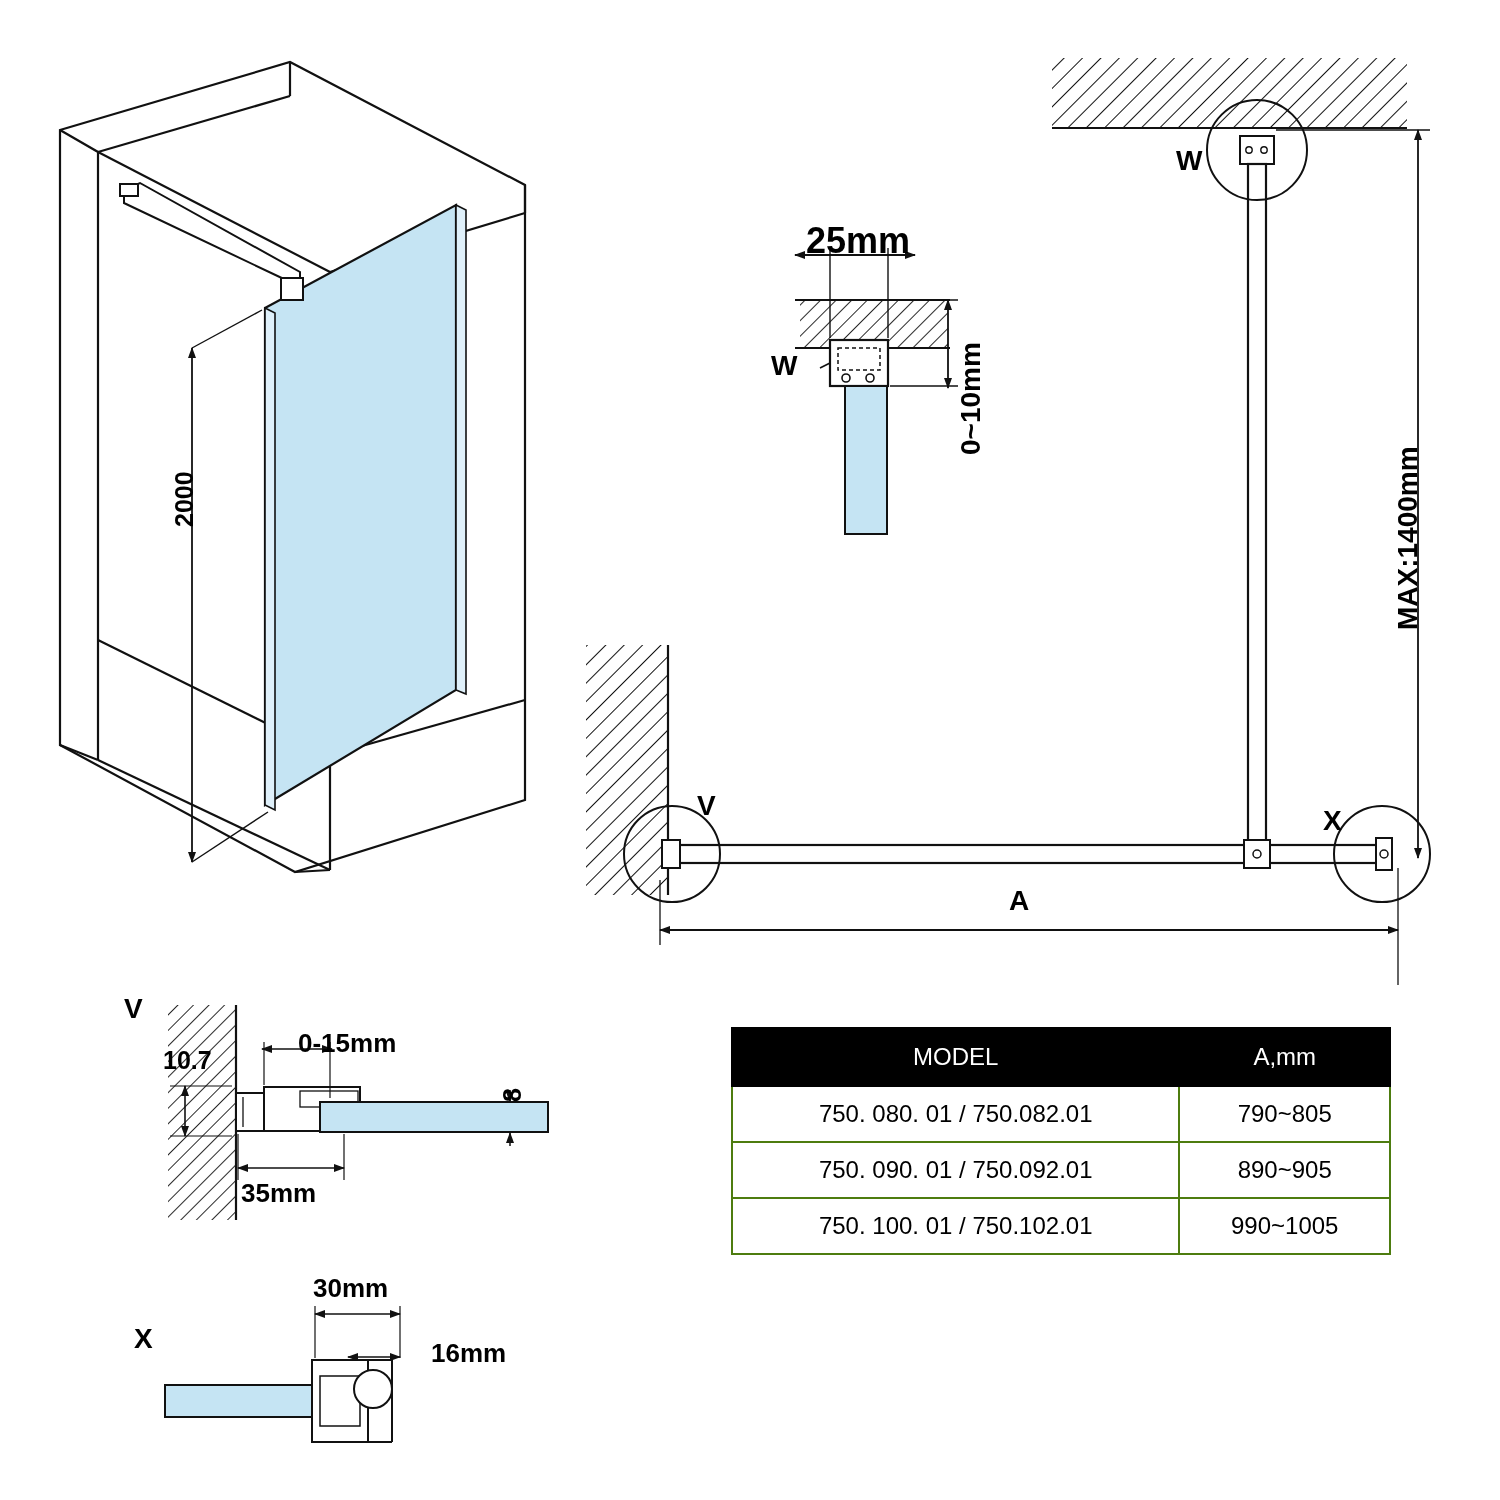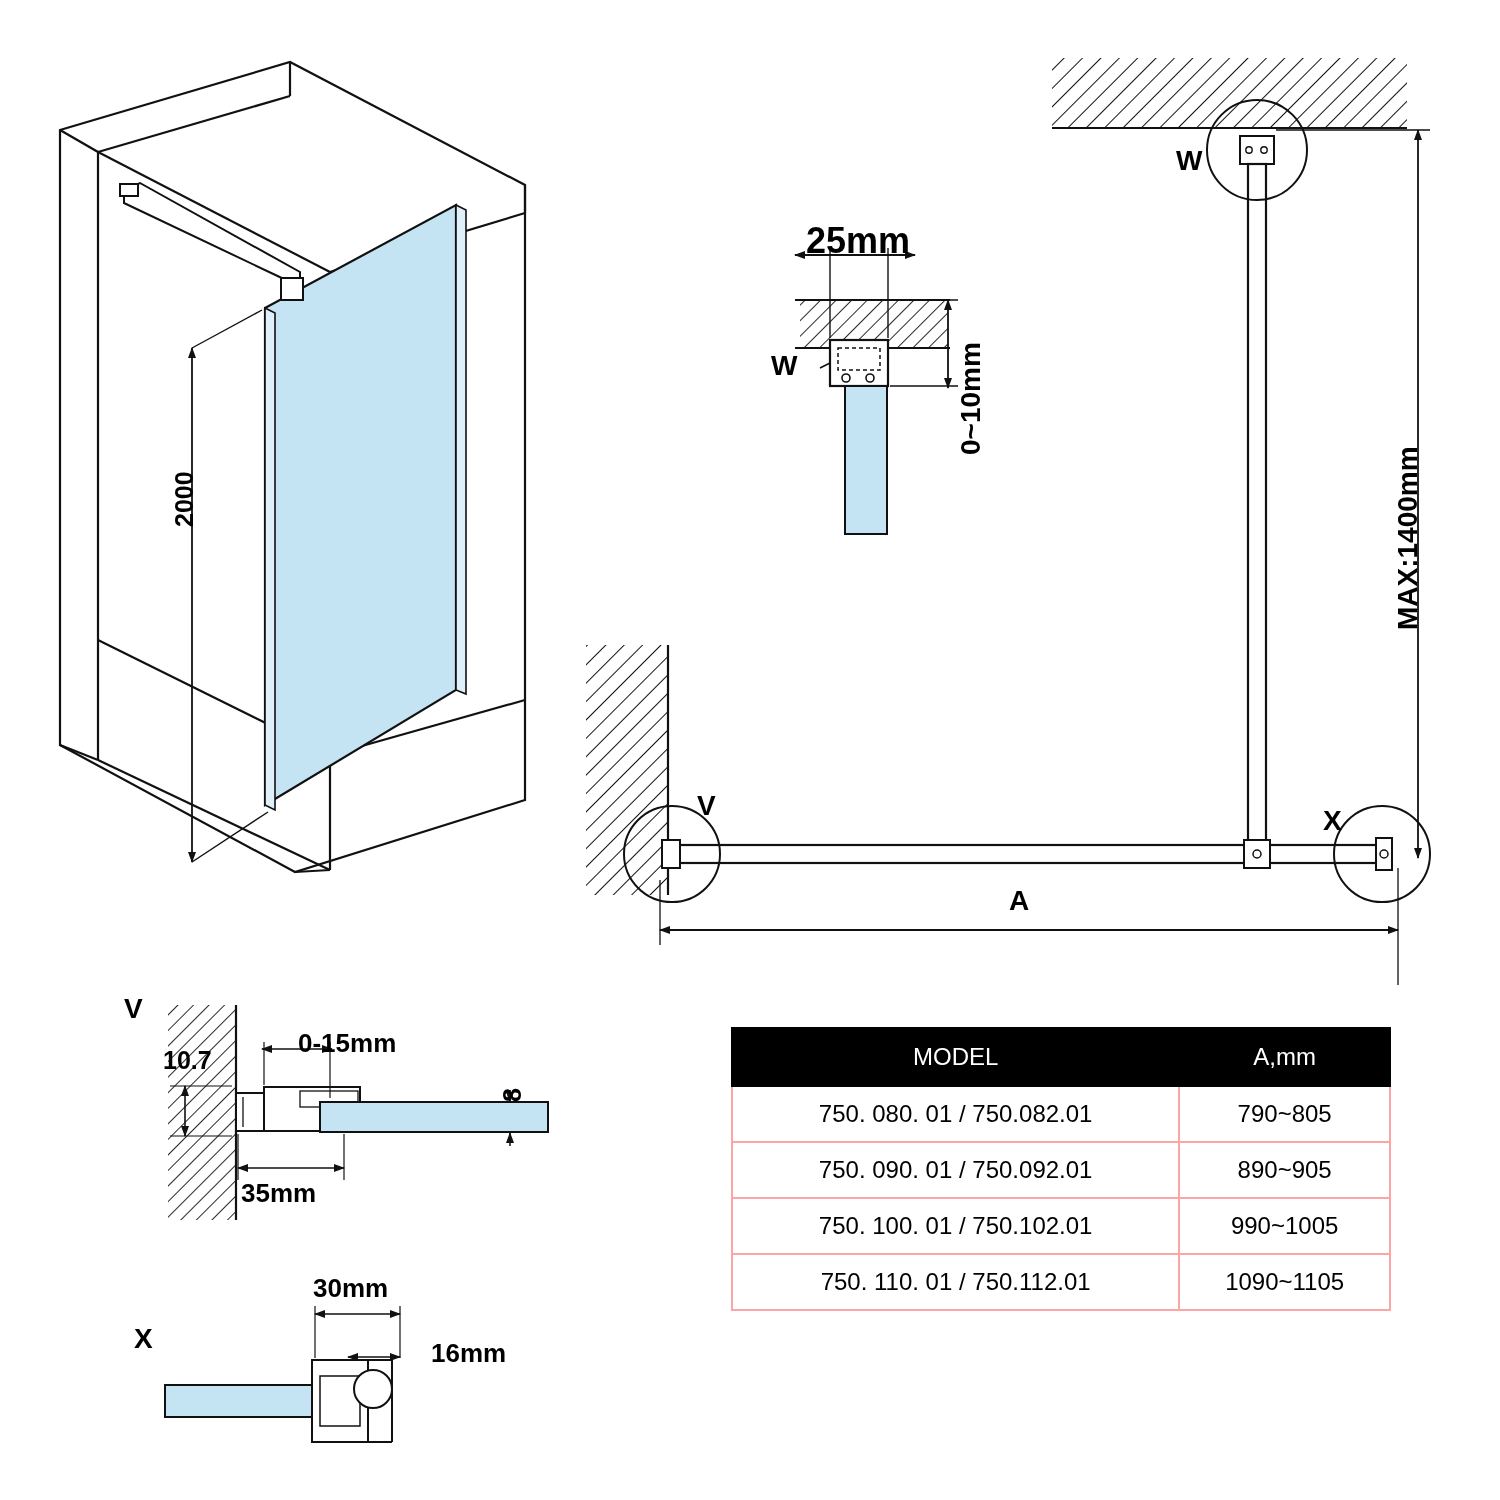--- a/index.html
+++ b/index.html
@@ -17,21 +17,21 @@
     border-collapse:collapse;
     font-size:22px;
   }
   .spec-table th{
     background:#000;color:#fff;font-weight:normal;
     padding:14px 0;text-align:center;font-size:24px;
     border:2px solid #000;
     margin-left:16px;
   }
   .spec-table td{
-    border:2px solid #fca5a5;padding:13px 0;text-align:center;
+    border:2px solid #4d7c0f;padding:13px 0;text-align:center;
     font-size:24px;background:#fff;
   }
   .spec-table td.model{width:450px;}
   .spec-table td.dim{width:210px;}
   .spec-table th.model{width:450px;}
   .spec-table th.dim{width:210px;}
 </style>
 </head>
 <body>
 
@@ -245,20 +245,16 @@
       <td class="dim">790~805</td>
     </tr>
     <tr>
       <td class="model">750. 090. 01 / 750.092.01</td>
       <td class="dim">890~905</td>
     </tr>
     <tr>
       <td class="model">750. 100. 01 / 750.102.01</td>
       <td class="dim">990~1005</td>
     </tr>
-    <tr>
-      <td class="model">750. 110. 01 / 750.112.01</td>
-      <td class="dim">1090~1105</td>
-    </tr>
   </tbody>
 </table>
 
 </div>
 
 </body></html>

